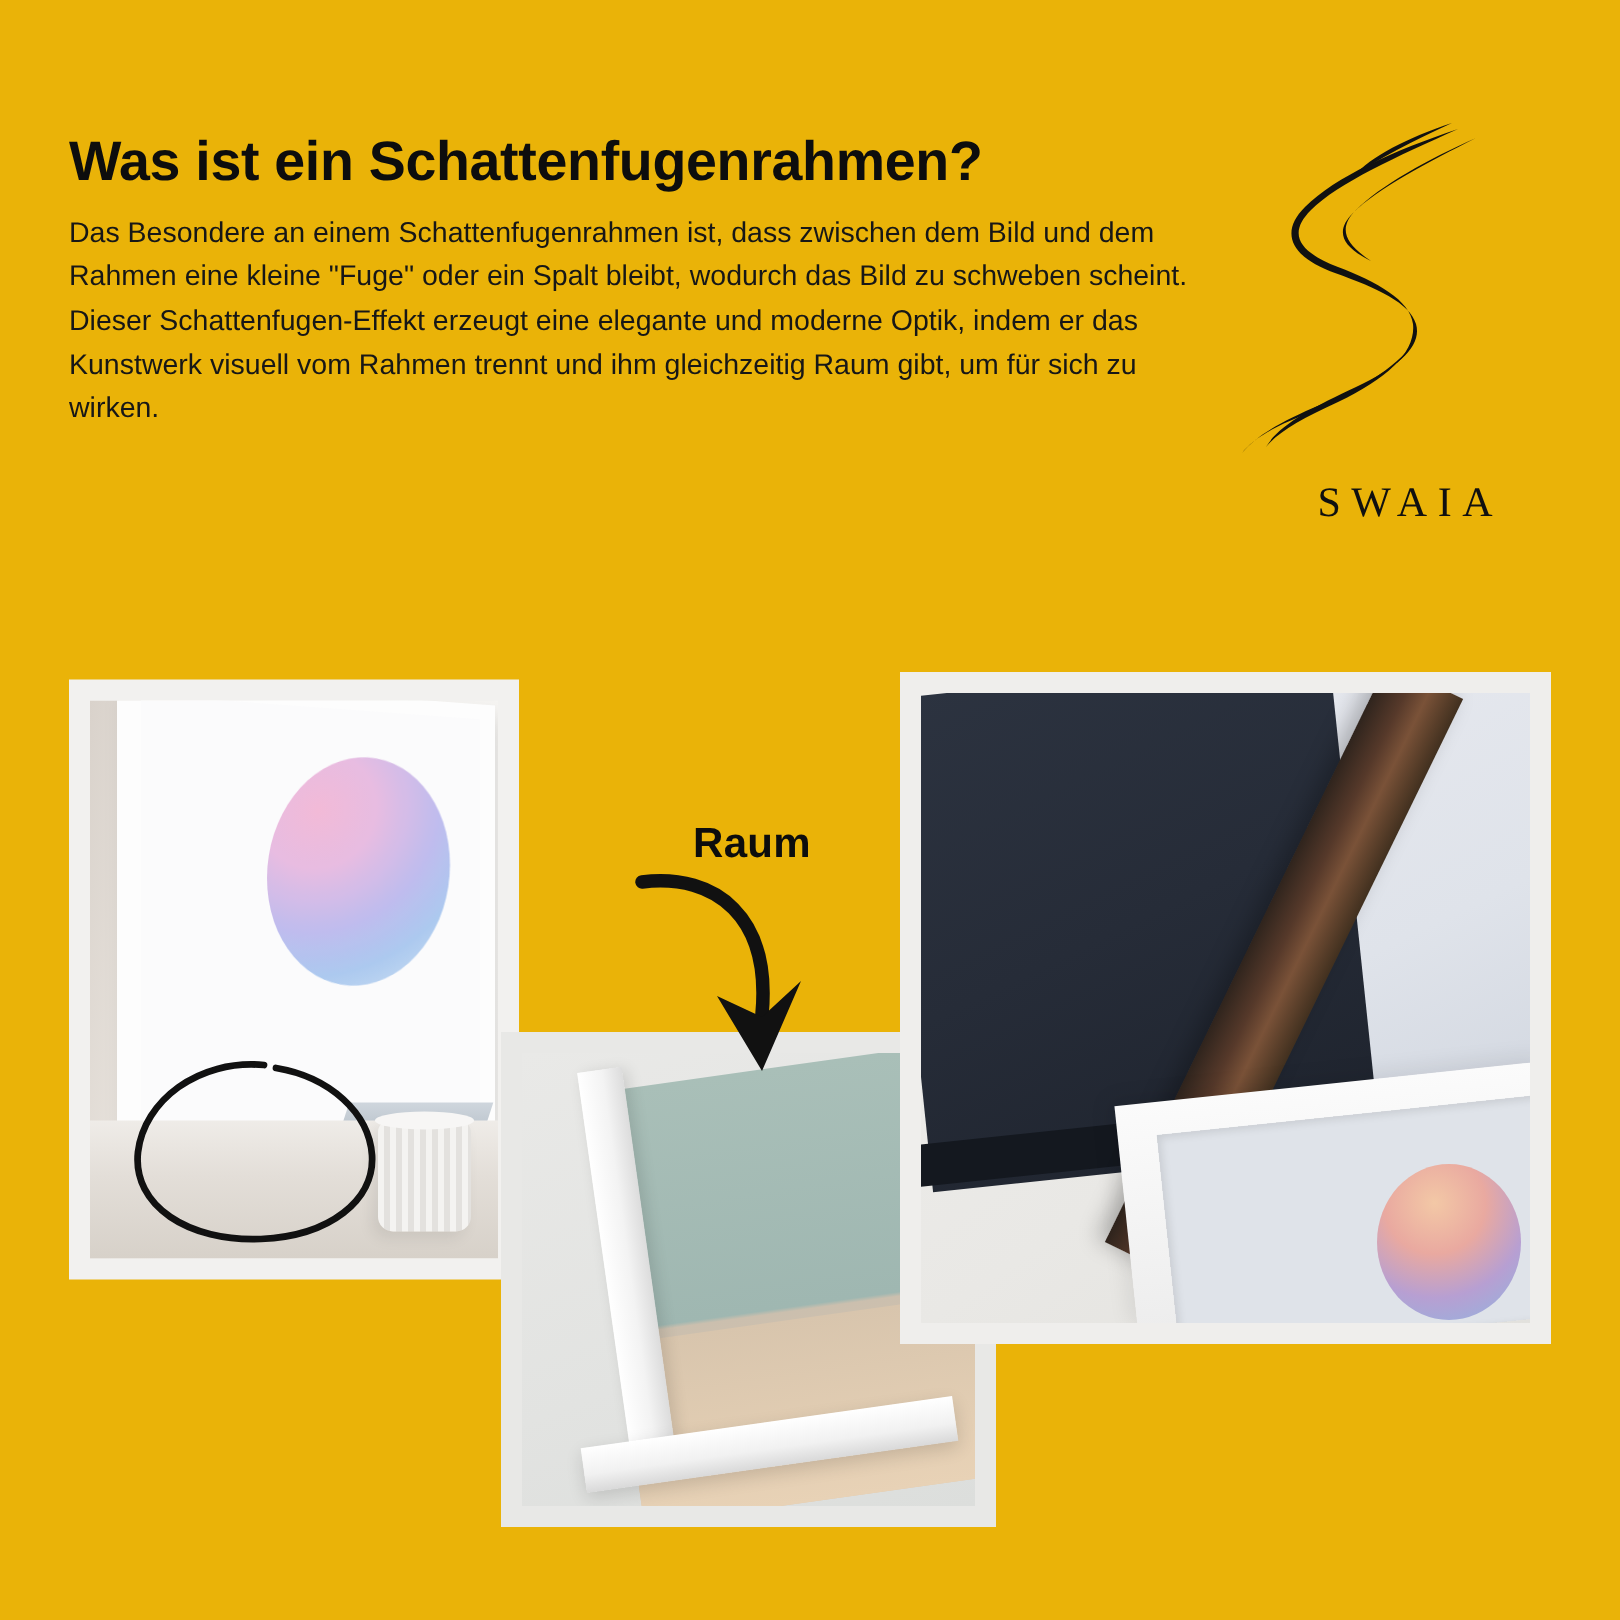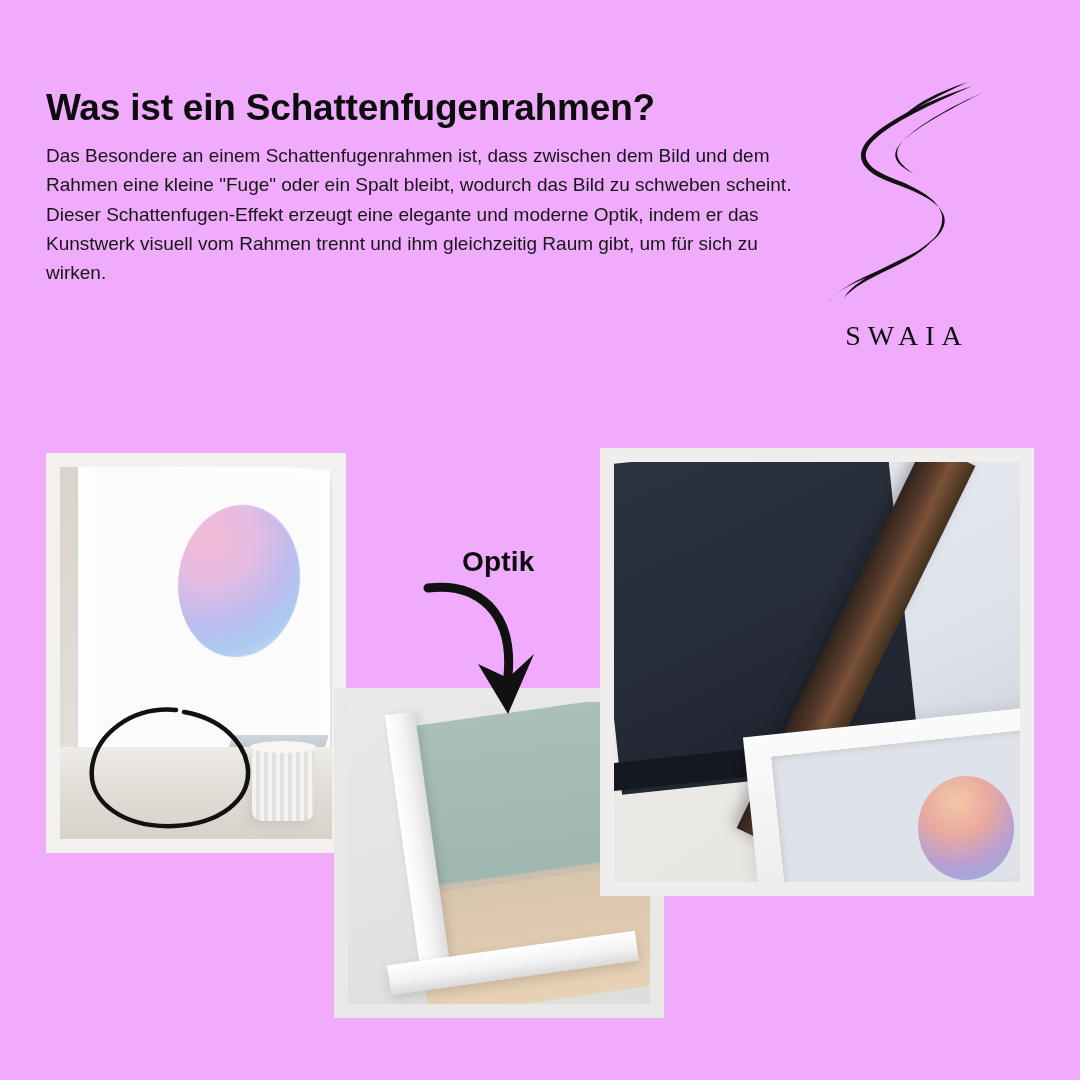--- a/index.html
+++ b/index.html
@@ -12,21 +12,21 @@
     background: #ffffff;
     font-family: "Liberation Sans", sans-serif;
     overflow: hidden;
     position: relative;
   }
 
   .page {
     position: relative;
     width: 1080px;
     height: 1080px;
-    background: #f0abfc;
+    background: #eab308;
   }
 
   
   .headline {
     position: absolute;
     left: 46px;
     top: 62px;
     width: 780px;
     font-size: 37px;
     font-weight: bold;
@@ -59,21 +59,21 @@
     left: 10px;
     top: 0;
     width: 170px;
     height: 235px;
   }
   .logo-word {
     position: absolute;
     left: 0;
     top: 238px;
     width: 190px;
-    text-align: center;
+    text-align: right;
     font-family: "Liberation Serif", serif;
     font-size: 28px;
     letter-spacing: 7px;
     color: #101010;
   }
 
   
   .collage {
     position: absolute;
     left: 0;
@@ -394,21 +394,21 @@
         <div class="p3-darkpanel"></div>
         <div class="p3-darkedge"></div>
         <div class="p3-woodbar"></div>
         <div class="p3-whiteframe">
             <div class="p3-whiteframe-in"></div>
           </div>
         <div class="p3-gradcircle"></div>
       </div>
     </div>
 
-    <div class="fuge-label">Optik</div>
+    <div class="fuge-label">Raum</div>
 
     <div class="fuge-arrow">
       <svg viewBox="0 0 130 150" width="130" height="150" aria-hidden="true">
         <path d="M18 8 C68 2 104 32 98 96" fill="none" stroke="#111111" stroke-width="9" stroke-linecap="round"></path>
         <path d="M68 84 L98 134 L124 74 L98 98 Z" fill="#111111"></path>
       </svg>
     </div>
 
   </div>
 </div>

